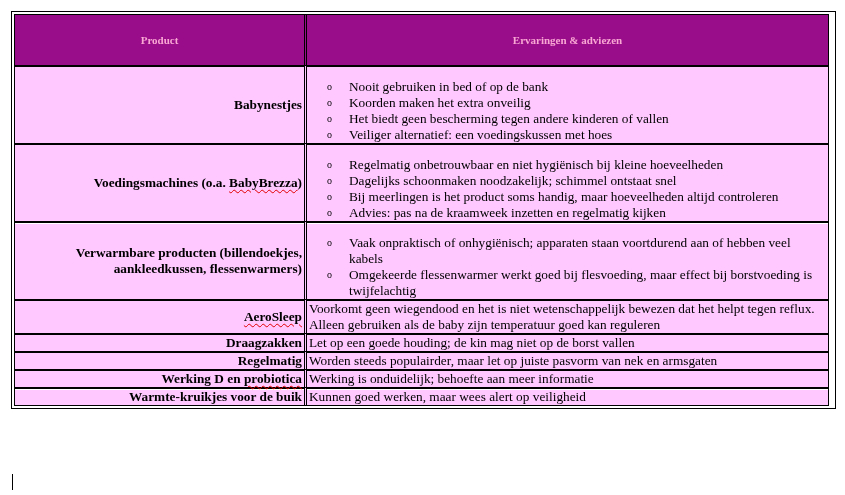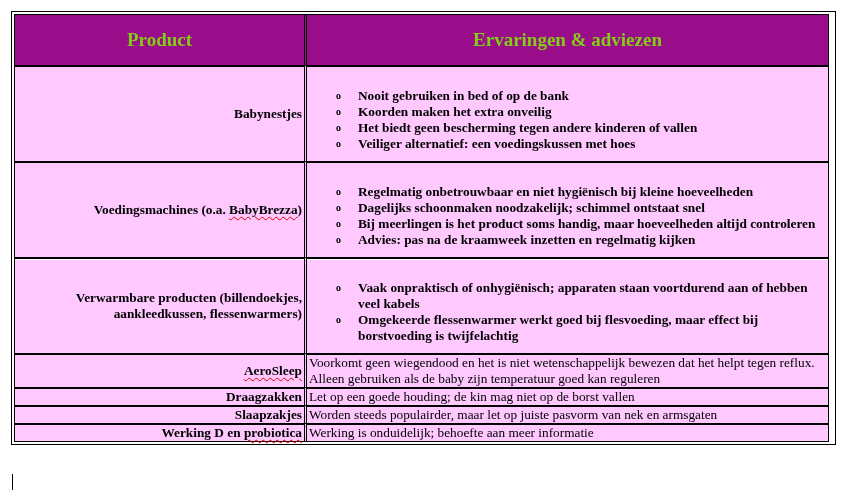--- a/index.html
+++ b/index.html
@@ -10,27 +10,27 @@
     border: 1px solid #000; padding: 2px; background: #fff;
   }
   table { border-collapse: separate; border-spacing: 0; width: 815px; table-layout: fixed; }
   td, th { border-left: 1px solid #000; border-top: 2px solid #000; padding: 0 2px; vertical-align: middle;
            font-size: 13.3px; line-height: 16px; }
   tr > *:first-child { border-left: 1px solid #000; }
   tr > *:last-child { border-right: 1px solid #000; }
   tr:last-child > * { border-bottom: 1px solid #000; }
   .col1 { width: 290px; }
   .col2 { border-left: 3px double #000; }
-  th { background: #9a0d8a; color: #84cc16; font-weight: bold; height: 50px; font-size: 19px; }
+  th { background: #9a0d8a; color: #f9a8d4; font-weight: bold; height: 50px; font-size: 11px; }
   tr.hdr th { border-top: 1px solid #000; }
   td { background: #ffc8ff; }
   td.prod { text-align: right; font-weight: bold; }
   td.prod .normal { font-weight: bold; }
   tr.sep-white > td { box-shadow: inset 0 1px 0 #ffffff; }
-  ul { margin: 9px; padding: 12px 0 0 40px; list-style: none; font-weight: bold; }
+  ul { margin: 0; padding: 12px 0 0 40px; list-style: none; }
   ul li { position: relative; padding-left: 0; }
   ul li::before { content: "o"; position: absolute; left: -22px; top: 0; font-size: 10px; }
   .spell { text-decoration: underline wavy #e00000; text-decoration-thickness: 1px; text-underline-offset: 2px; }
   .cursor { position: absolute; left: 12px; top: 474px; width: 1px; height: 16px; background: #000; }
 </style>
 </head>
 <body>
 
 <div class="outer">
 <table>
@@ -84,27 +84,31 @@
   </tr>
 
   <tr style="height:18px">
     <td class="prod">Draagzakken</td>
     <td class="col2">Let op een goede houding; de kin mag niet op de borst vallen</td>
   </tr>
 
 
 
   <tr style="height:18px">
-    <td class="prod">Slaapzakjes</td>
+    <td class="prod">Regelmatig</td>
     <td class="col2">Worden steeds populairder, maar let op juiste pasvorm van nek en armsgaten</td>
   </tr>
 
 
   <tr style="height:18px">
     <td class="prod"><span>Werking D en </span><span class="spell">probiotica</span></td>
     <td class="col2">Werking is onduidelijk; behoefte aan meer informatie</td>
   </tr>
 
+  <tr class="sep-white" style="height:18px">
+    <td class="prod">Warmte-kruikjes voor de buik</td>
+    <td class="col2">Kunnen goed werken, maar wees alert op veiligheid</td>
+  </tr>
 </tbody>
     </table>
 </div>
 
 <div class="cursor"></div>
 
 </body></html>

